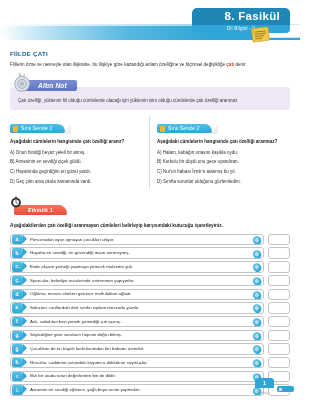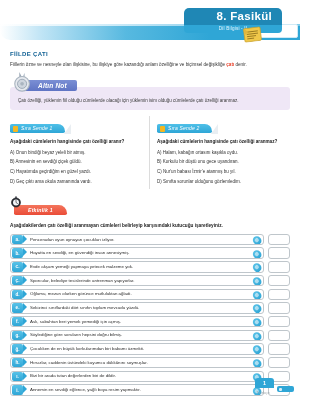--- a/index.html
+++ b/index.html
@@ -13,20 +13,21 @@
     font-family: "Liberation Sans", sans-serif;
     overflow: hidden;
     position: relative;
   }
 
   
   .header {
     position: relative;
     height: 46px;
     width: 300px;
+    padding-left: 8px;
   }
   .header-swoosh {
     position: absolute;
     left: 0;
     top: 26px;
     width: 300px;
     height: 14px;
     background: linear-gradient(90deg, #ffffff 0%, #bfe4f5 14%, #57b9e0 42%, #2fa6d6 70%, #2fa6d6 100%);
     border-radius: 0 0 0 10px;
   }

